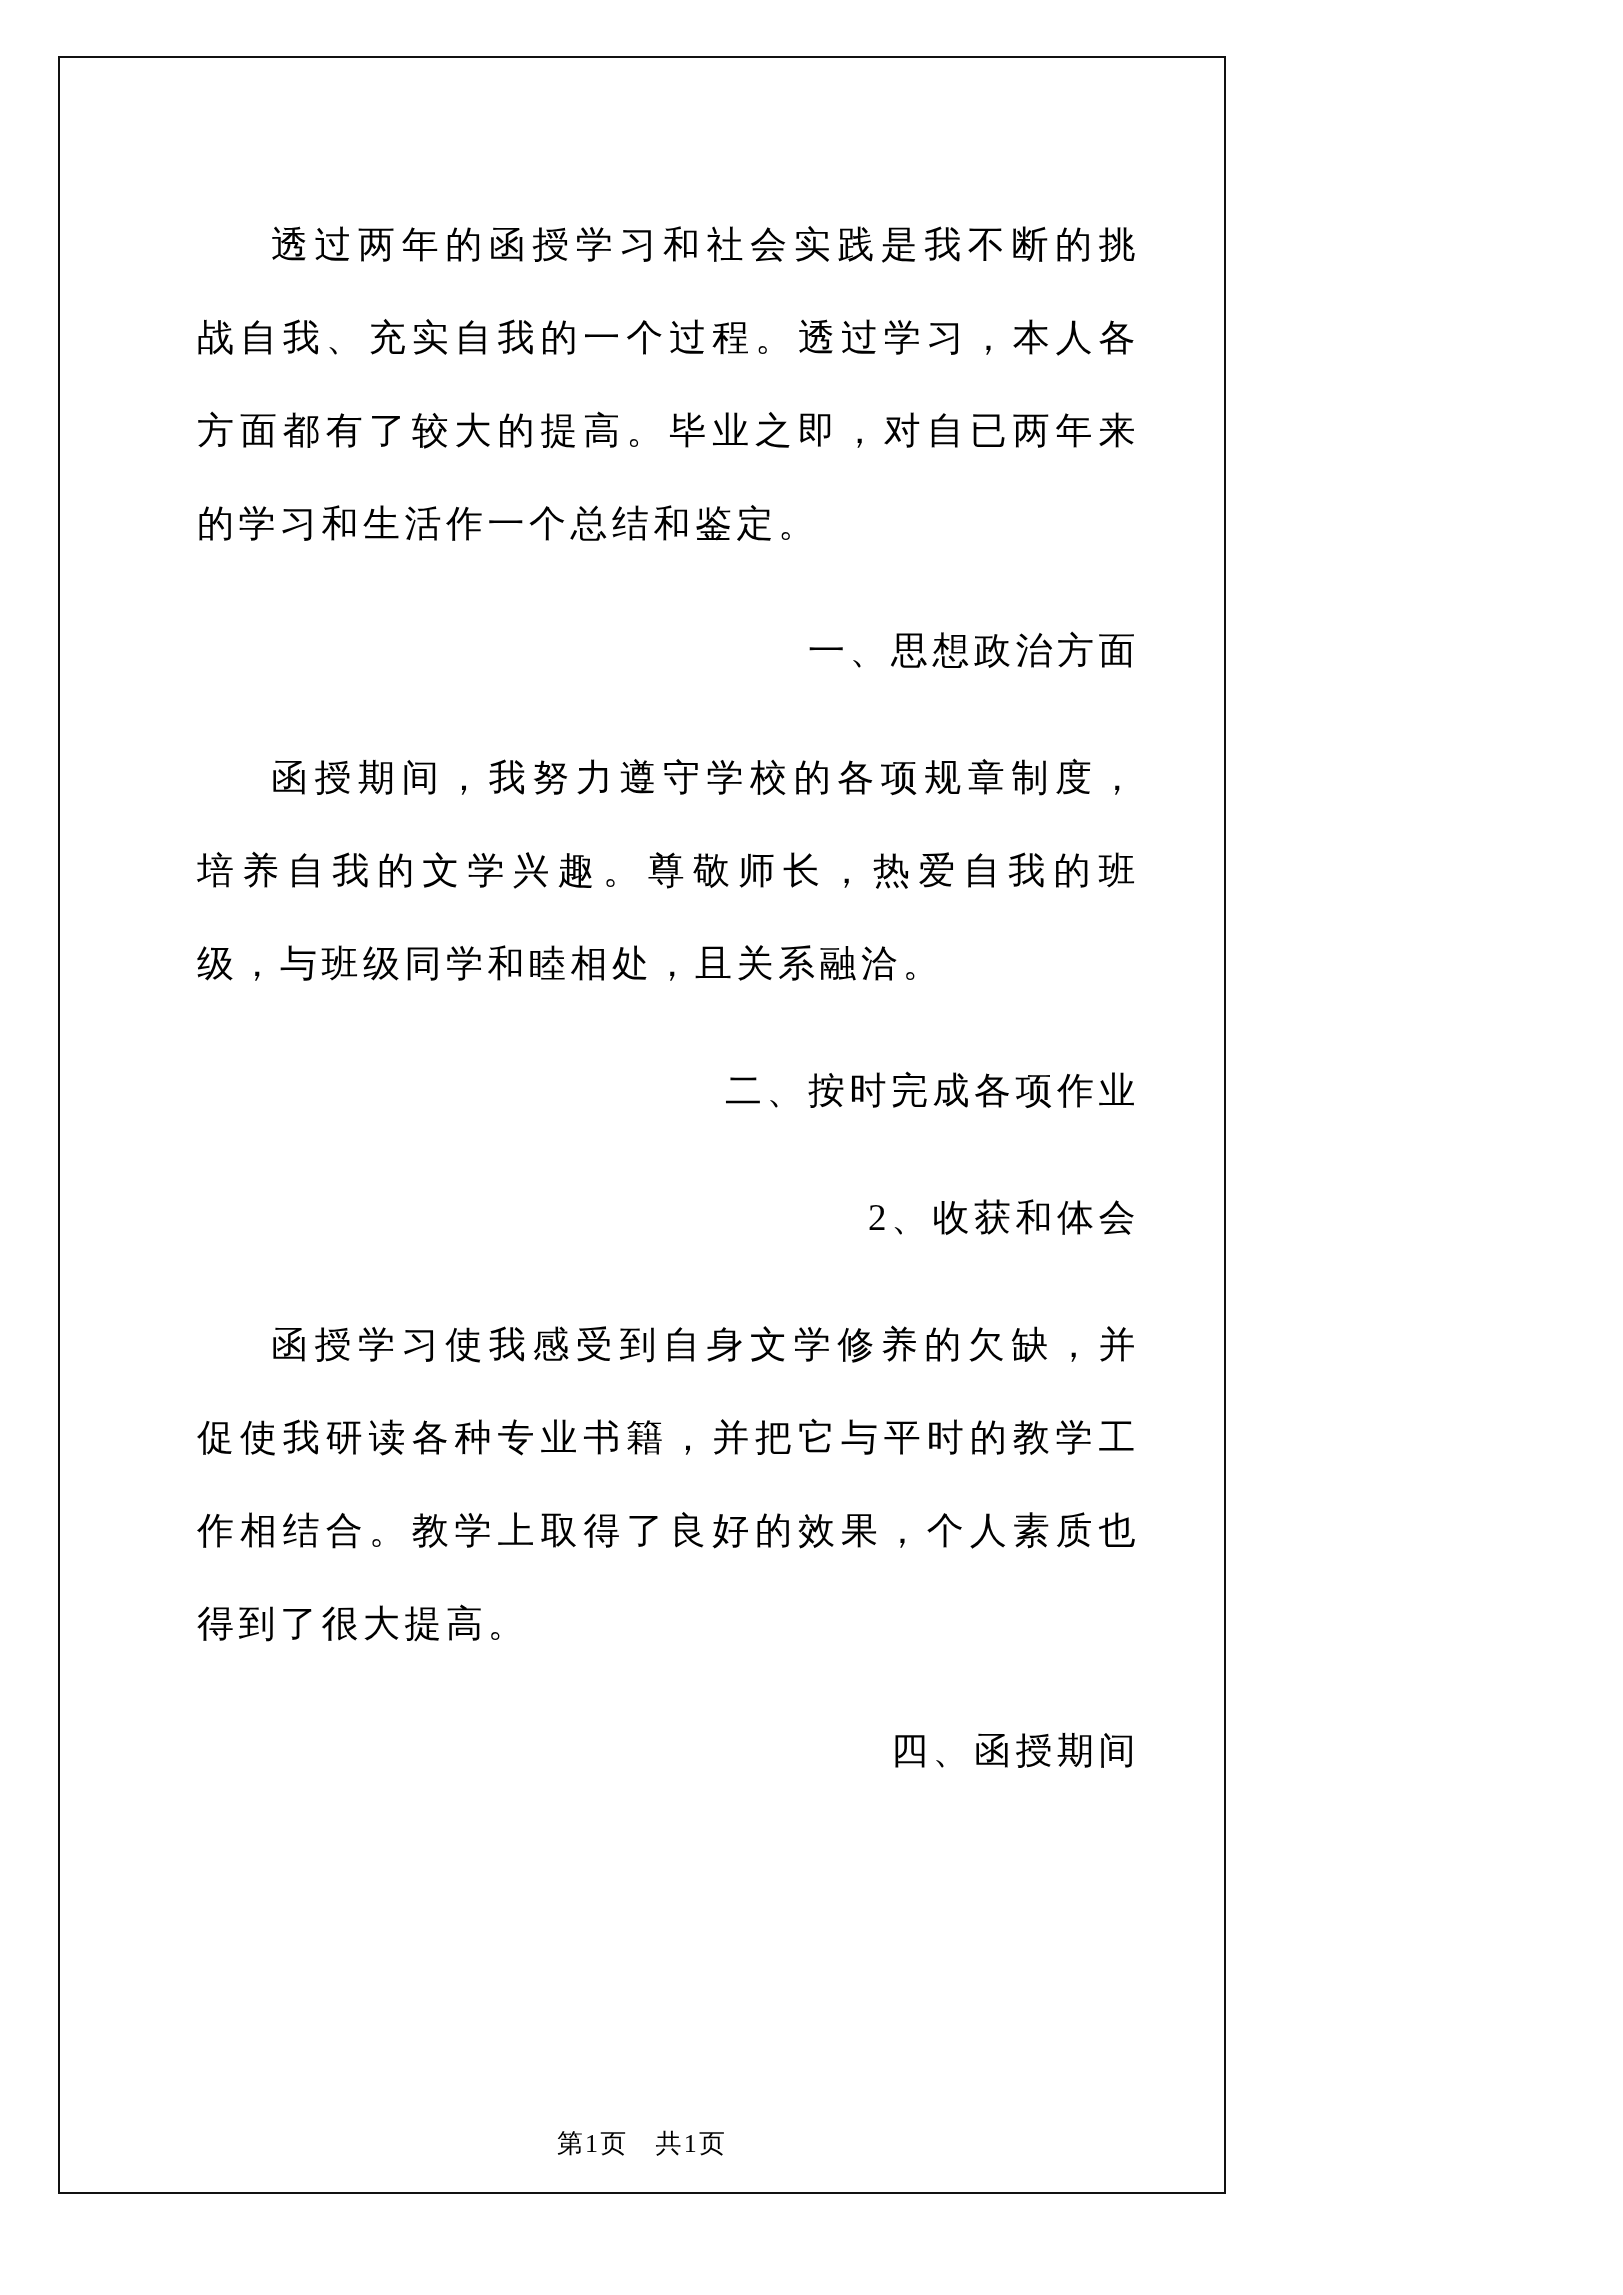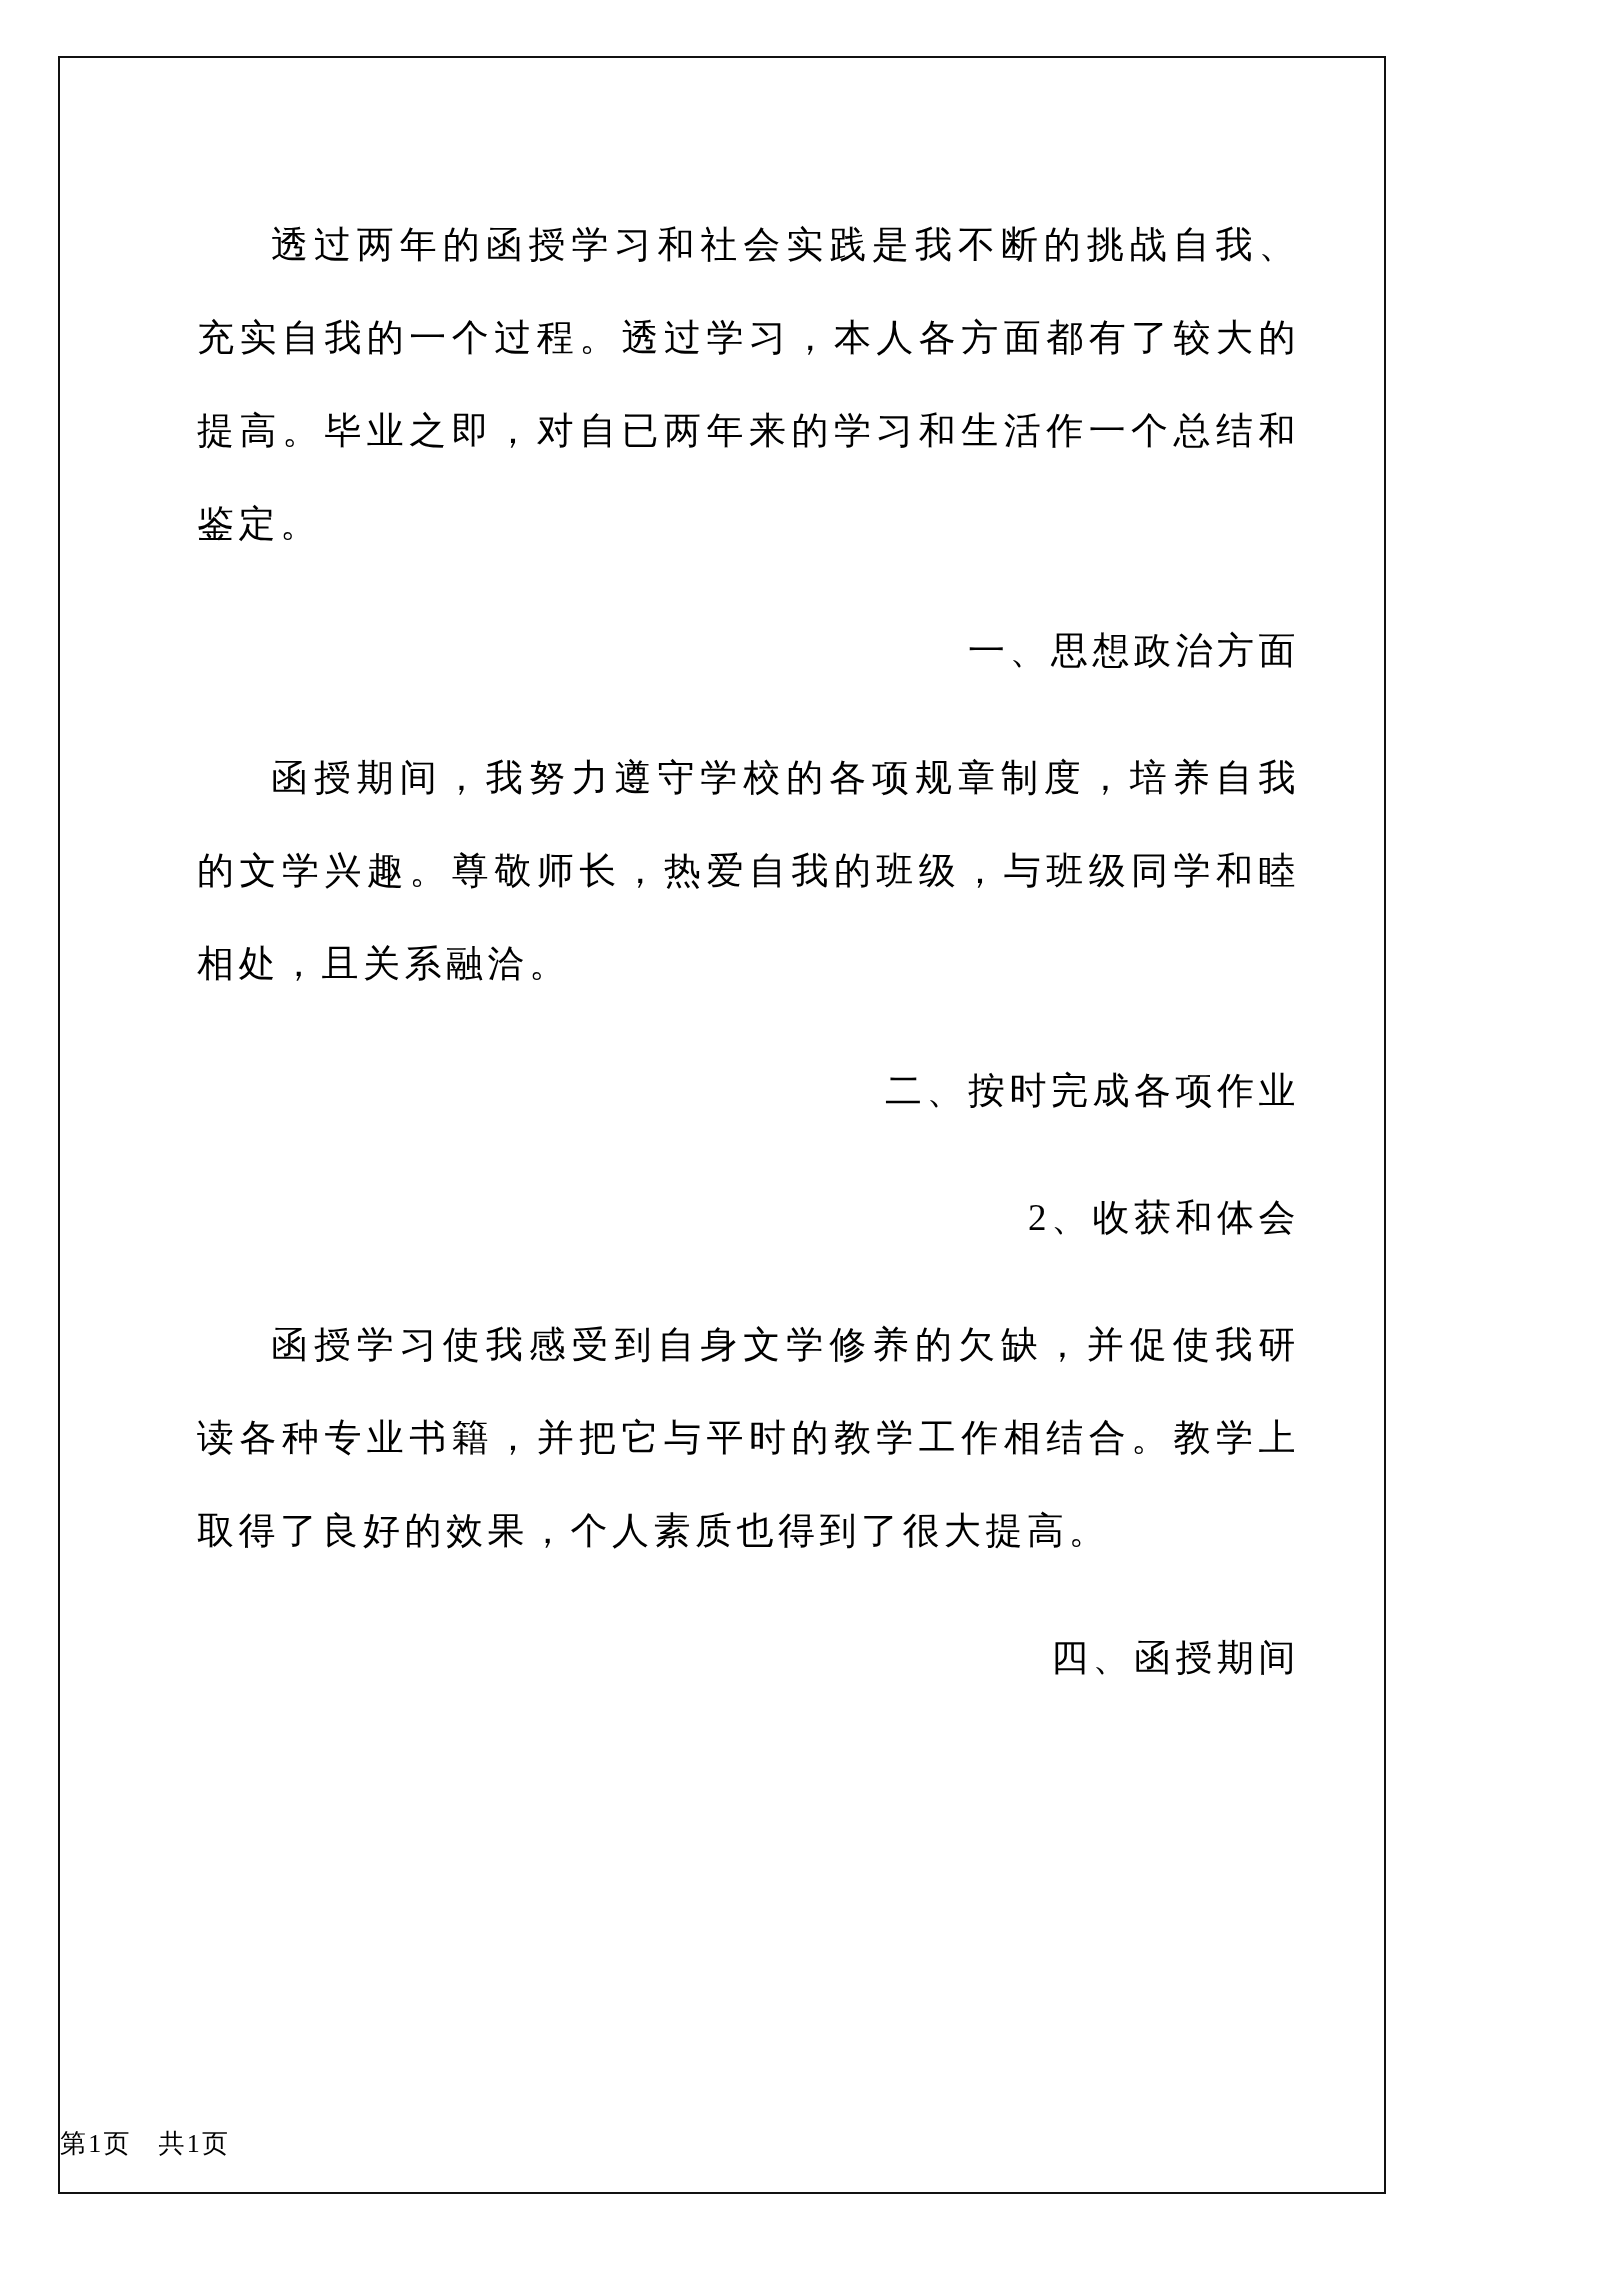--- a/index.html
+++ b/index.html
@@ -13,21 +13,21 @@
     height: 2295px;
     background: #ffffff;
     font-family: "Liberation Serif", "DejaVu Serif", serif;
     color: #000000;
     overflow: hidden;
   }
   .frame {
     position: absolute;
     left: 58px;
     top: 56px;
-    width: 1328px;
+    width: 1168px;
     height: 2138px;
     border: 2.8px solid #111111;
     box-sizing: border-box;
     background: #ffffff;
   }
   .content {
     position: absolute;
     left: 137px;
     right: 84px;
     top: 140px;
@@ -44,20 +44,21 @@
     white-space: pre-wrap;
   }
   .heading {
     text-align: right;
   }
   .footer {
     position: absolute;
     left: 0;
     right: 0;
     bottom: 31px;
+    text-align: center;
     font-size: 26px;
     letter-spacing: 2.2px;
     color: #000000;
   }
   .footer .sep {
     display: inline-block;
     width: 27px;
   }
 </style>
 </head>

